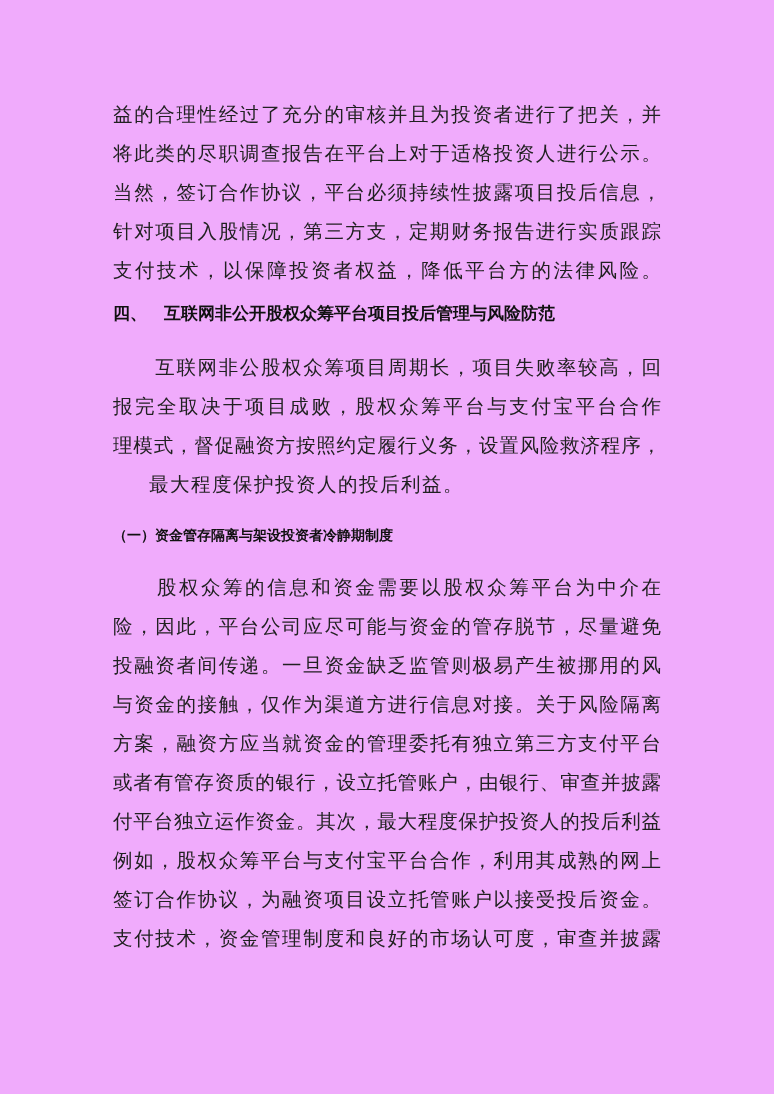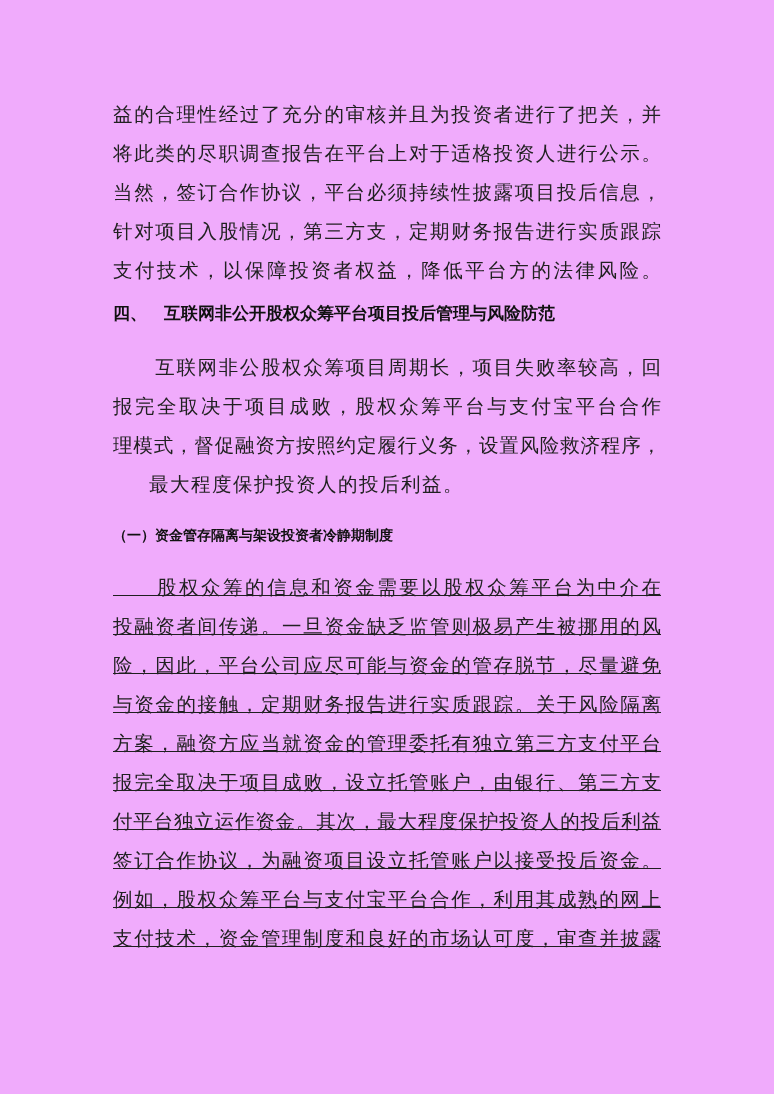--- a/index.html
+++ b/index.html
@@ -57,21 +57,21 @@
   .subsection-heading {
     margin-top: 12px;
     height: 40px;
     line-height: 40px;
     font-family: "Liberation Serif", "DejaVu Serif", serif;
     font-weight: 700;
     font-size: 14px;
     color: #111111;
     white-space: nowrap;
   }
-  .para-3 { margin-top: 12px; text-decoration: underline; }
+  .para-3 { margin-top: 12px; }
 </style>
 </head>
 <body>
 
 <div class="page">
   <div class="content">
 
     <div class="para para-1">
         <div class="line">益的合理性经过了充分的审核并且为投资者进行了把关，并</div>
         <div class="line">将此类的尽职调查报告在平台上对于适格投资人进行公示。</div>
@@ -88,25 +88,25 @@
         <div class="line">　　互联网非公股权众筹项目周期长，项目失败率较高，回</div>
         <div class="line">报完全取决于项目成败，股权众筹平台与支付宝平台合作</div>
         <div class="line">理模式，督促融资方按照约定履行义务，设置风险救济程序，</div>
         <div class="line line-last">最大程度保护投资人的投后利益。</div>
       </div>
 
     <div class="subsection-heading">（一）资金管存隔离与架设投资者冷静期制度</div>
 
     <div class="para para-3">
         <div class="line">　　股权众筹的信息和资金需要以股权众筹平台为中介在</div>
+        <div class="line">险，因此，平台公司应尽可能与资金的管存脱节，尽量避免</div>
         <div class="line">投融资者间传递。一旦资金缺乏监管则极易产生被挪用的风</div>
-        <div class="line">险，因此，平台公司应尽可能与资金的管存脱节，尽量避免</div>
-        <div class="line">与资金的接触，定期财务报告进行实质跟踪。关于风险隔离</div>
+        <div class="line">与资金的接触，仅作为渠道方进行信息对接。关于风险隔离</div>
         <div class="line">方案，融资方应当就资金的管理委托有独立第三方支付平台</div>
-        <div class="line">报完全取决于项目成败，设立托管账户，由银行、第三方支</div>
+        <div class="line">或者有管存资质的银行，设立托管账户，由银行、审查并披露</div>
         <div class="line">付平台独立运作资金。其次，最大程度保护投资人的投后利益</div>
+        <div class="line">例如，股权众筹平台与支付宝平台合作，利用其成熟的网上</div>
         <div class="line">签订合作协议，为融资项目设立托管账户以接受投后资金。</div>
-        <div class="line">例如，股权众筹平台与支付宝平台合作，利用其成熟的网上</div>
         <div class="line">支付技术，资金管理制度和良好的市场认可度，审查并披露</div>
       </div>
 
   </div>
 </div>
 
 </body></html>

